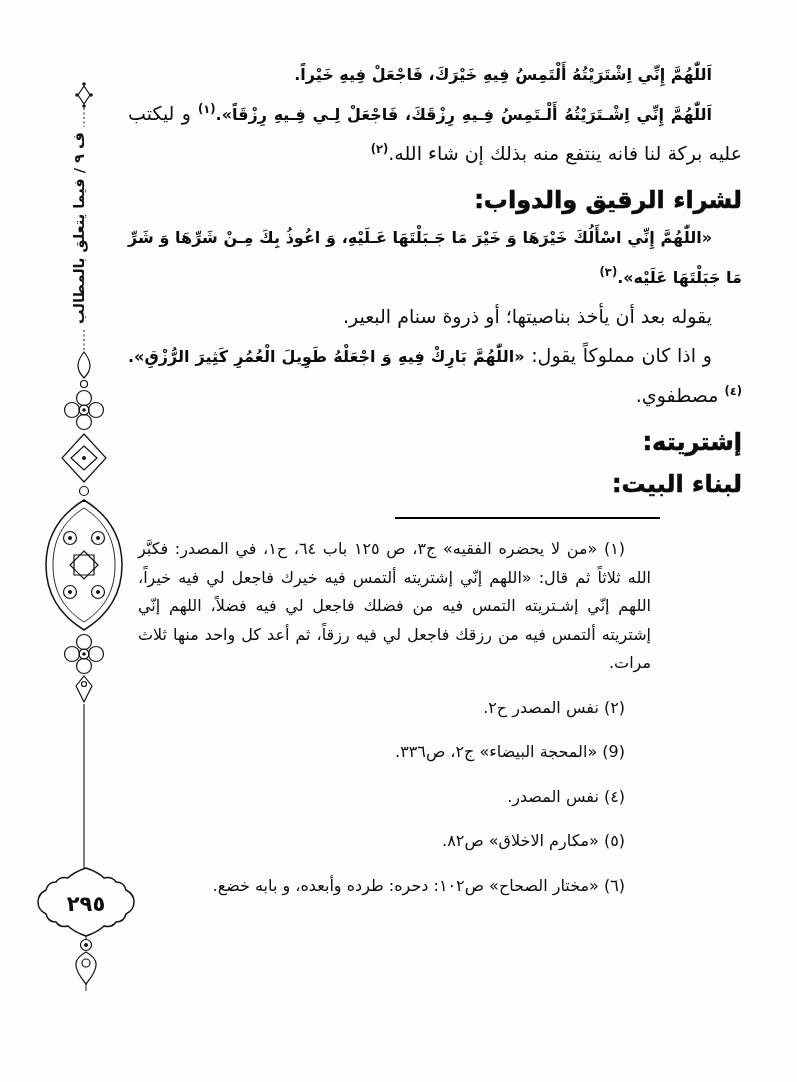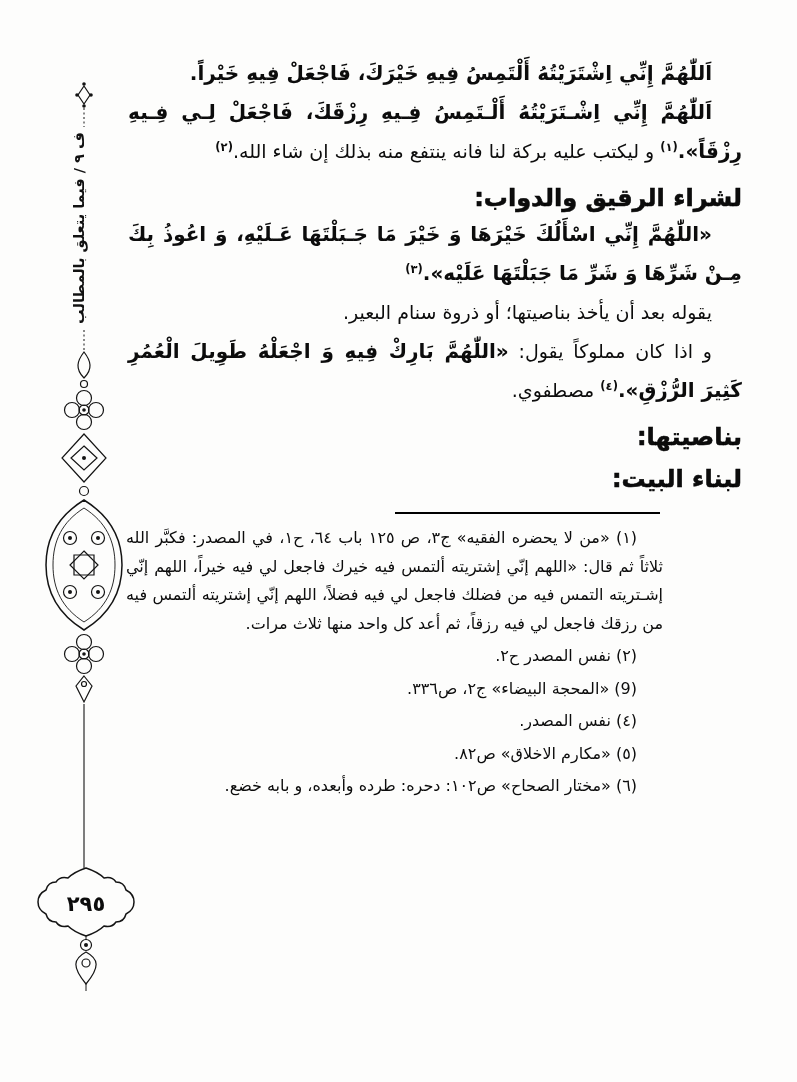--- a/index.html
+++ b/index.html
@@ -26,41 +26,41 @@
   
   .main{
     position:absolute;right:55px;top:54px;width:614px;
     direction:rtl;text-align:justify;
   }
   .para{
     margin:0;padding:0;
     font-size:19.5px;line-height:39px;
     text-indent:30px;
   }
-  .prayer{font-weight:bold;font-size:20px;}
+  .prayer{font-weight:bold;font-size:16px;}
   .plain{font-weight:normal;font-size:19px;}
   sup.fnref{font-size:11.5px;line-height:0;font-weight:bold;}
   .heading{
     margin:12px 0 2px 0;padding:0;
     font-size:24px;font-weight:900;line-height:30px;
     text-indent:0;
     -webkit-text-stroke:0.5px #000;
   }
 
   
   .fn-sep{
     width:265px;height:0;border-top:2px solid #000;
     margin:18px 82px 10px auto;
   }
   .footnotes{
     width:545px;margin:0 75px 0 auto;
     direction:rtl;text-align:justify;
   }
   .fn{
-    margin:4px;padding:0;
+    margin:16px;padding:0;
     font-size:16px;line-height:28.5px;
     text-indent:26px;
   }
 </style>
 </head>
 <body>
 
 <div class="page">
 
   <div class="margin-col">
@@ -138,21 +138,21 @@
   </div>
 
   <div class="main">
 
   <p class="para"><span class="prayer">اَللّٰهُمَّ إِنِّي اِشْتَرَيْتُهُ أَلْتَمِسُ فِيهِ خَيْرَكَ، فَاجْعَلْ فِيهِ خَيْراً.</span></p>
       <p class="para"><span class="prayer">اَللّٰهُمَّ إِنِّي اِشْـتَرَيْتُهُ أَلْـتَمِسُ فِـيهِ رِزْقَكَ، فَاجْعَلْ لِـي فِـيهِ رِزْقَاً».</span><sup class="fnref">(١)</sup><span class="plain"> و ليكتب عليه بركة لنا فانه ينتفع منه بذلك إن شاء الله.</span><sup class="fnref">(٢)</sup></p>
       <p class="heading">لشراء الرقيق والدواب:</p>
       <p class="para"><span class="prayer">«اللّٰهُمَّ إِنِّي اسْأَلُكَ خَيْرَهَا وَ خَيْرَ مَا جَـبَلْتَهَا عَـلَيْهِ، وَ اعُوذُ بِكَ مِـنْ شَرِّهَا وَ شَرِّ مَا جَبَلْتَهَا عَلَيْه».</span><sup class="fnref">(٣)</sup></p>
       <p class="para"><span class="plain">يقوله بعد أن يأخذ بناصيتها؛ أو ذروة سنام البعير.</span></p>
       <p class="para"><span class="plain">و اذا كان مملوكاً يقول: </span><span class="prayer">«اللّٰهُمَّ بَارِكْ فِيهِ وَ اجْعَلْهُ طَوِيلَ الْعُمُرِ كَثِيرَ الرُّزْقِ».</span><sup class="fnref">(٤)</sup><span class="plain"> مصطفوي.</span></p>
-      <p class="heading">بناصيتها:</p>
+      <p class="heading">إشتريته:</p>
       <p class="heading">لبناء البيت:</p>
       <div class="fn-sep"></div>
       <div class="footnotes">
         <p class="fn">(١) «من لا يحضره الفقيه» ج٣، ص ١٢٥ باب ٦٤، ح١، في المصدر: فكبَّر الله ثلاثاً ثم قال: «اللهم إنّي إشتريته ألتمس فيه خيرك فاجعل لي فيه خيراً، اللهم إنّي إشـتريته التمس فيه من فضلك فاجعل لي فيه فضلاً، اللهم إنّي إشتريته ألتمس فيه من رزقك فاجعل لي فيه رزقاً، ثم أعد كل واحد منها ثلاث مرات.</p>
         <p class="fn">(٢) نفس المصدر ح٢.</p>
         <p class="fn">(9) «المحجة البيضاء» ج٢، ص٣٣٦.</p>
         <p class="fn">(٤) نفس المصدر.</p>
         <p class="fn">(٥) «مكارم الاخلاق» ص٨٢.</p>
         <p class="fn">(٦) «مختار الصحاح» ص١٠٢: دحره: طرده وأبعده، و بابه خضع.</p>
       </div>

